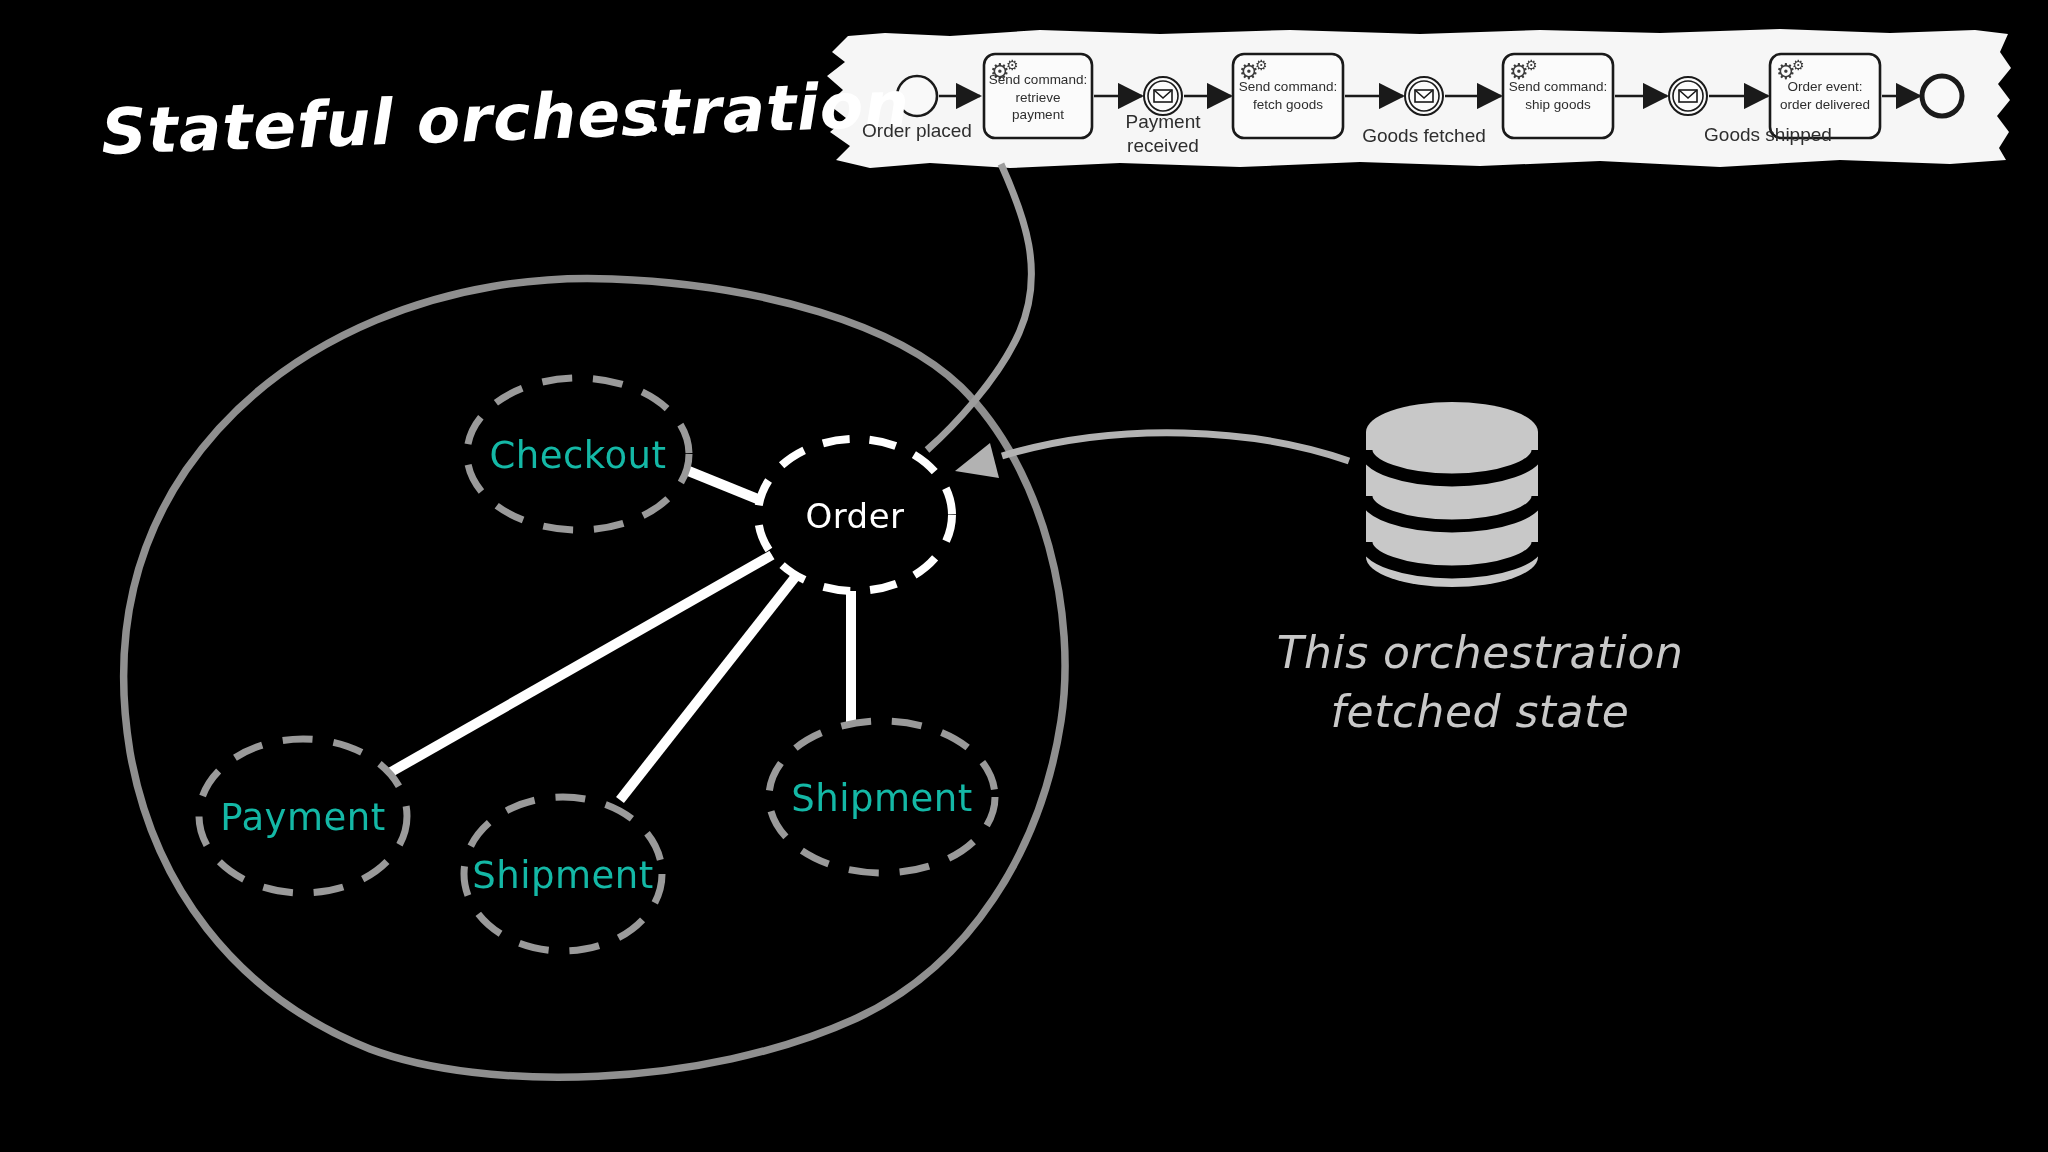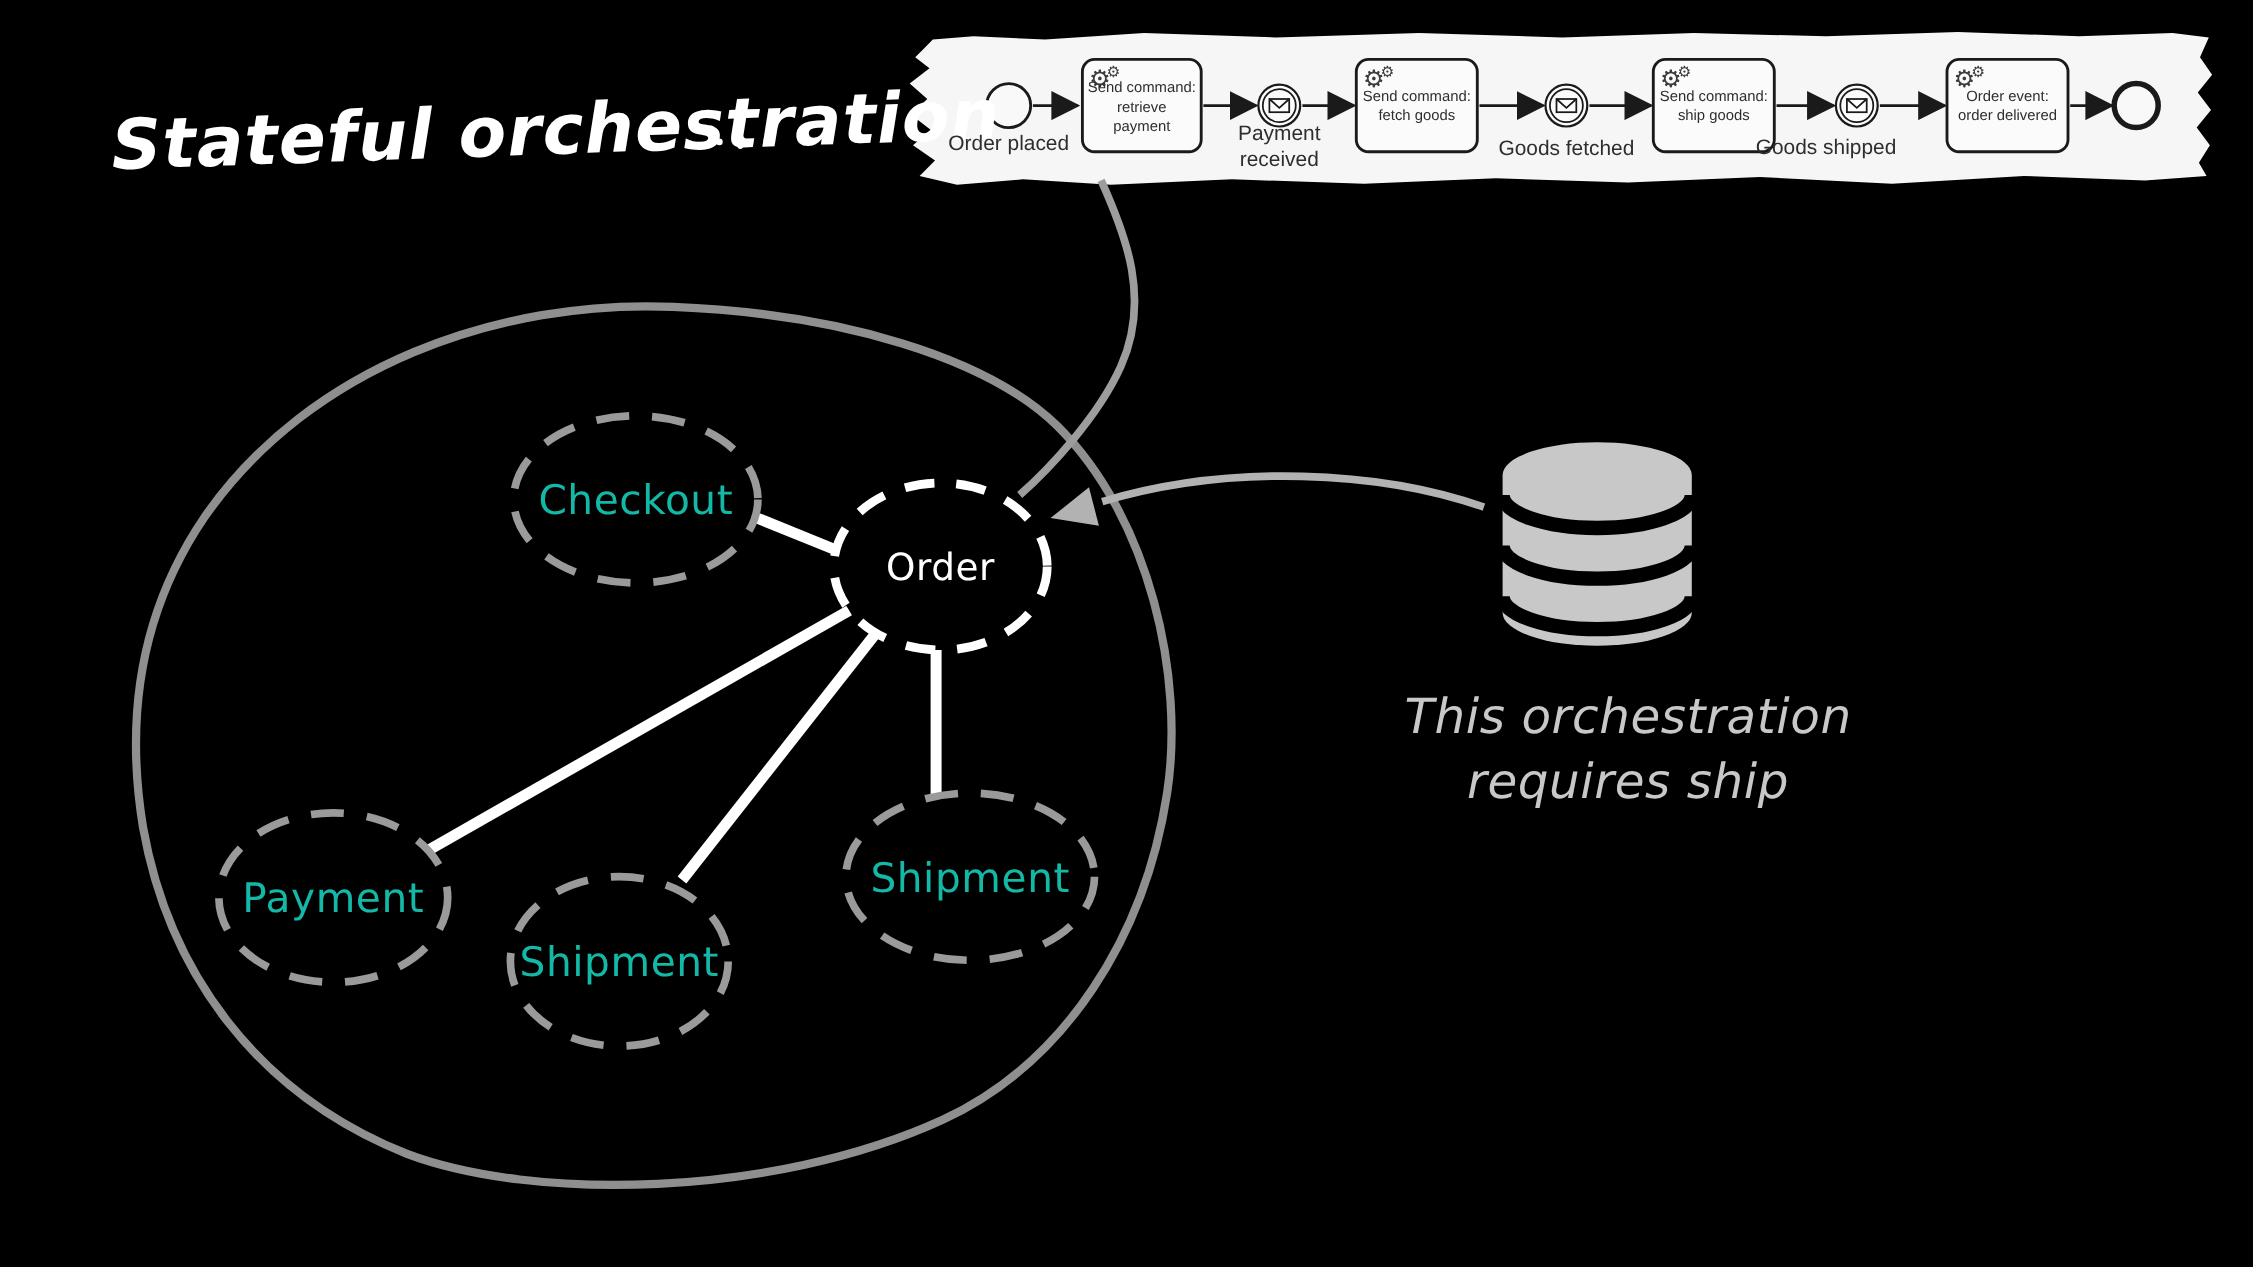--- a/index.html
+++ b/index.html
@@ -142,24 +142,24 @@
 <div class="label bpmn-label" style="left:917px;top:131px;width:120px">Order placed</div>
 <div class="label bpmn-label task-label" style="left:1038px;top:97px">Send command:
 retrieve
 payment</div>
 <div class="label bpmn-label" style="left:1163px;top:134px;width:140px">Payment received</div>
 <div class="label bpmn-label task-label" style="left:1288px;top:96px">Send command:
 fetch goods</div>
 <div class="label bpmn-label" style="left:1424px;top:136px;width:130px">Goods fetched</div>
 <div class="label bpmn-label task-label" style="left:1558px;top:96px">Send command:
 ship goods</div>
-<div class="label bpmn-label" style="left:1660px;top:135px;width:130px">Goods shipped</div>
+<div class="label bpmn-label" style="left:1768px;top:135px;width:130px">Goods shipped</div>
 <div class="label bpmn-label task-label" style="left:1825px;top:96px">Order event:
 order delivered</div>
 
 <div class="label service-label" style="left:578px;top:455px">Checkout</div>
 <div class="label service-label highlight" style="left:855px;top:516px">Order</div>
 <div class="label service-label" style="left:303px;top:817px">Payment</div>
 <div class="label service-label" style="left:563px;top:875px">Shipment</div>
 <div class="label service-label" style="left:882px;top:798px">Shipment</div>
 
 <div class="annotation-text">This orchestration
-requires ship</div>
+fetched state</div>
 
 </body></html>

